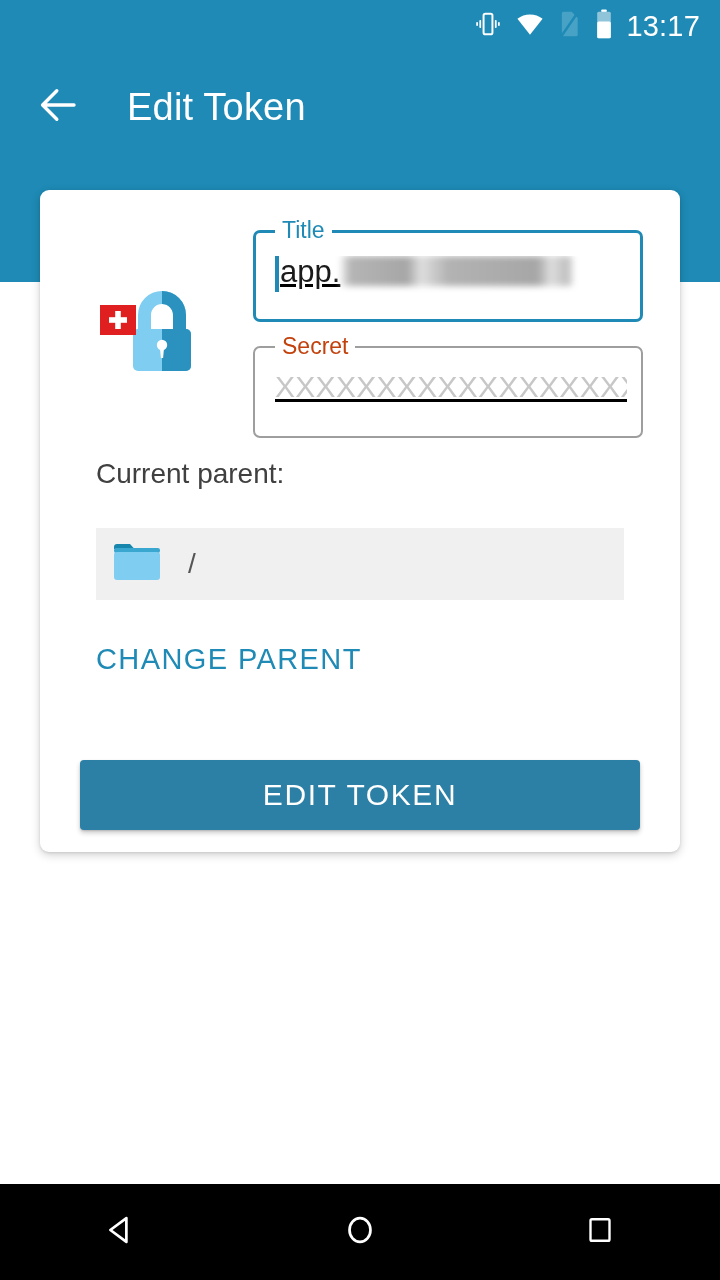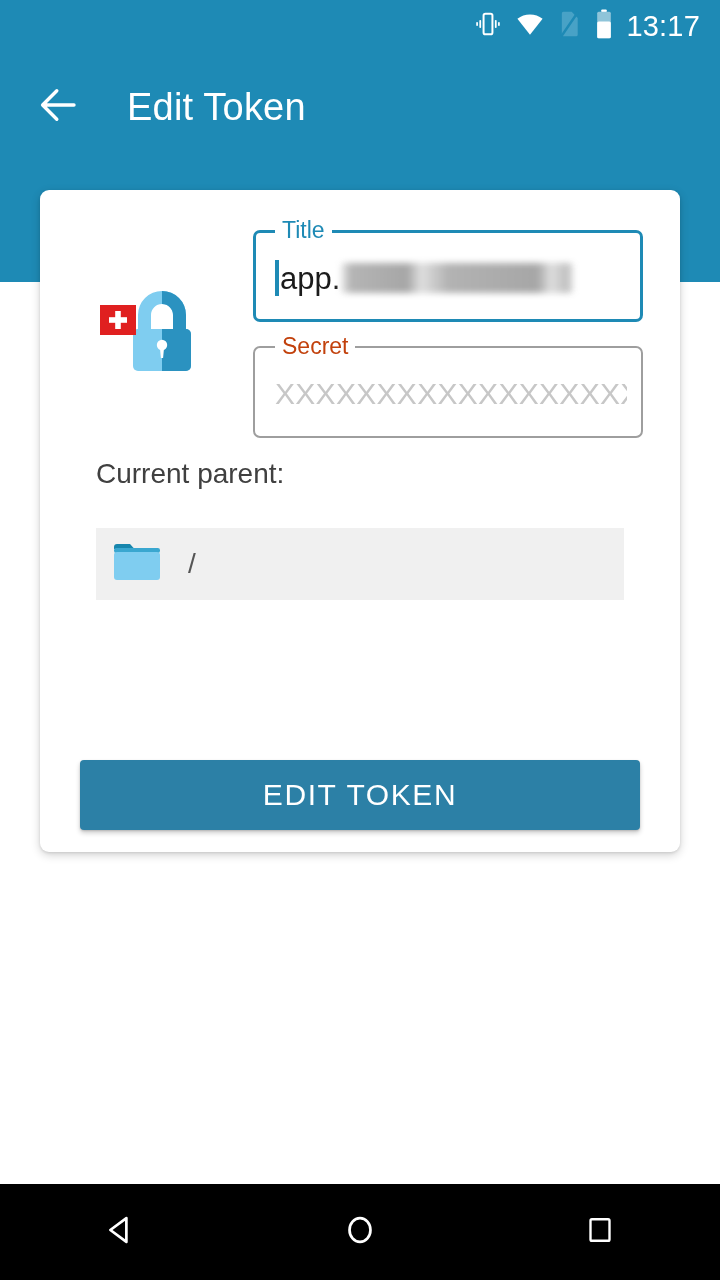--- a/index.html
+++ b/index.html
@@ -148,22 +148,22 @@
   }
   .field.focused .field-label { color: #1e8ab5; }
 
   .field-content {
     position: absolute;
     left: 22px;
     right: 16px;
     top: 26px;
     height: 44px;
     display: flex;
-    align-items: center;
     overflow: hidden;
+    text-decoration: underline;
   }
   .caret {
     width: 4px;
     height: 36px;
     background: #1e8ab5;
     flex: 0 0 auto;
     margin-right: 1px;
   }
   .field-value {
     font-size: 31px;
@@ -395,20 +395,21 @@
       <span class="folder-icon">
         <svg width="50" height="42" viewBox="0 0 50 42">
           <path d="M2 6 a3 3 0 0 1 3 -3 h13 l4.5 5 H2 Z" fill="#1786ad"></path>
           <rect x="2" y="7" width="46" height="5" rx="2.2" fill="#3aa7d0"></rect>
           <rect x="2" y="11" width="46" height="28" rx="3" fill="#7fcdf0"></rect>
         </svg>
       </span>
       <span class="parent-path">/</span>
     </div>
 
+    <button class="change-parent">CHANGE PARENT</button>
 
     <button class="primary-button">EDIT TOKEN</button>
 
   </div>
 
   <div class="nav-bar">
 
     <div class="nav-button">
       <span>
         <svg width="34" height="34" viewBox="0 0 24 24">

